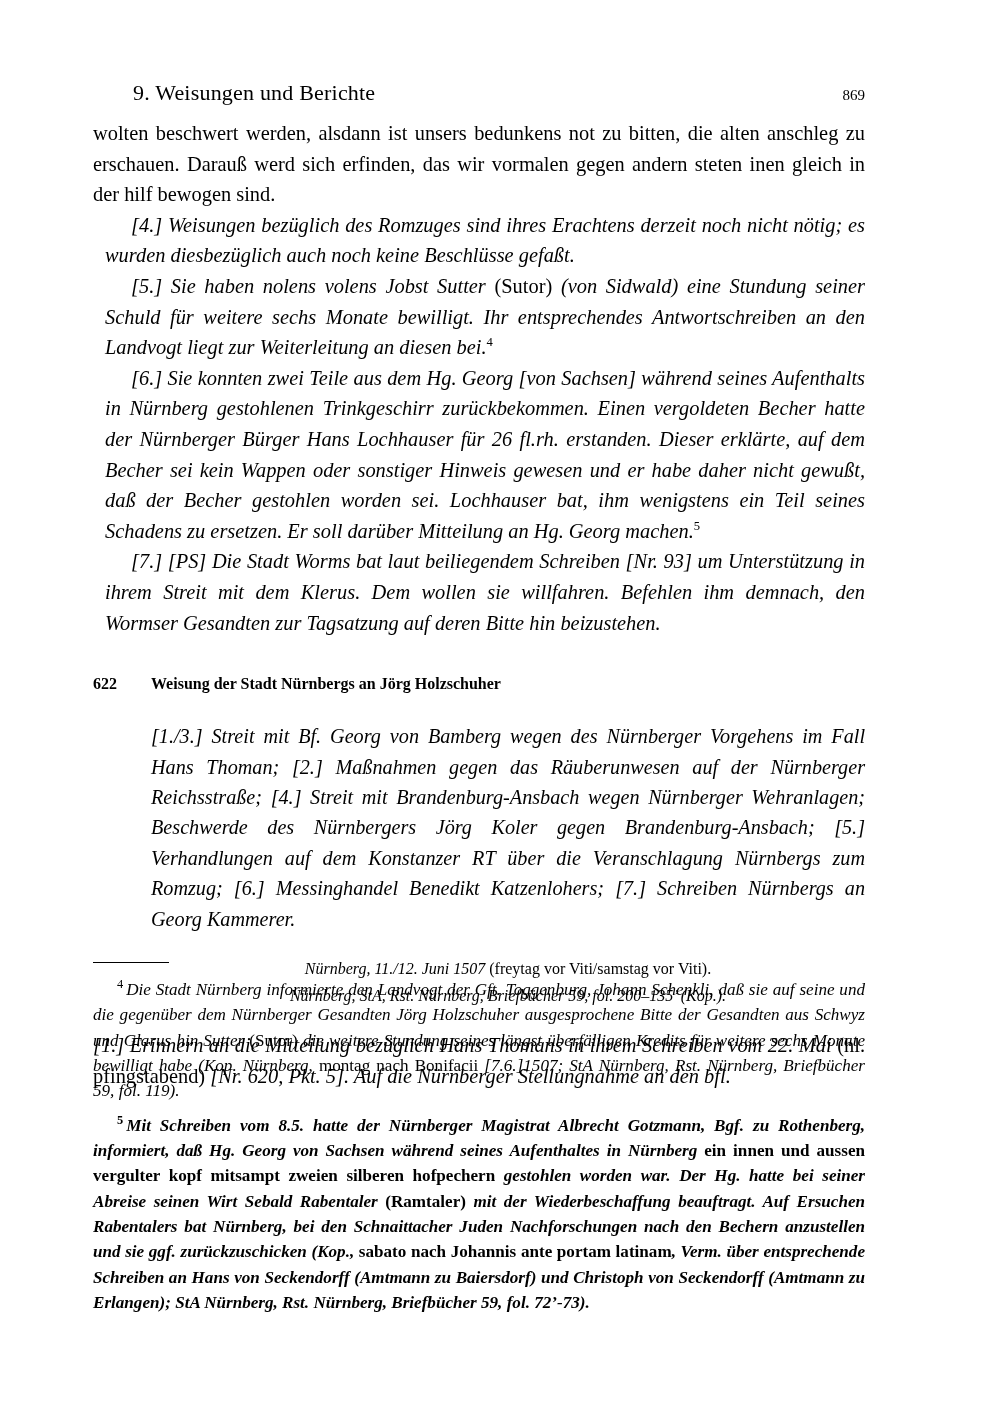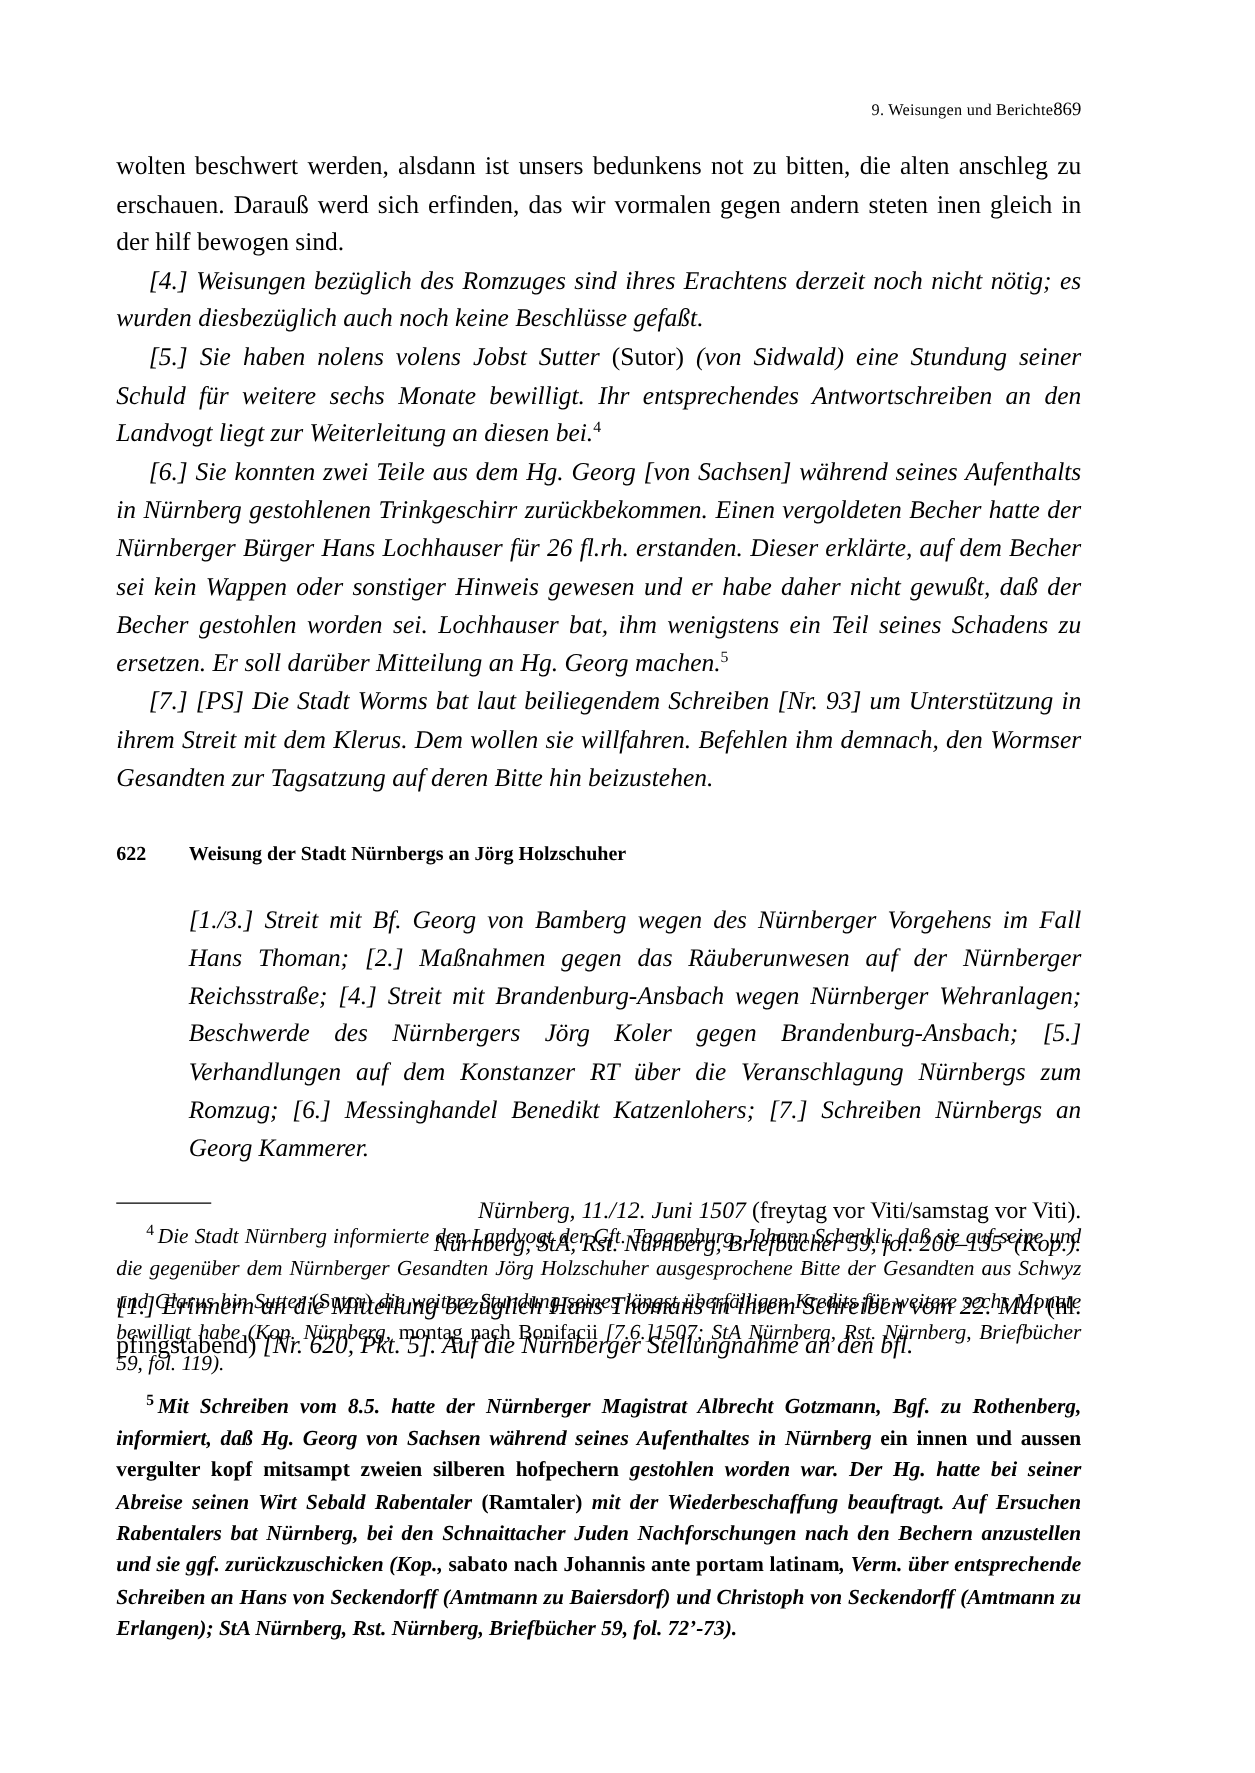--- a/index.html
+++ b/index.html
@@ -30,22 +30,22 @@
     position: absolute;
     left: 93px;
     top: 80px;
     width: 772px;
     height: 22px;
     display: flex;
     align-items: baseline;
   }
   .running-head .rh-title {
     flex: 1 1 auto;
-    text-align: right;
-    font-size: 13px;
+    text-align: left;
+    font-size: 22px;
     letter-spacing: 0.2px;
     padding-left: 40px;
   }
   .running-head .rh-page {
     flex: 0 0 auto;
     font-size: 15px;
     line-height: 1;
   }
 
   
@@ -61,21 +61,21 @@
     text-align: justify;
     text-justify: inter-word;
     font-size: 20.4px;
     line-height: 30.6px;
     hyphens: manual;
   }
 
   .roman { font-style: normal; }
   .ital  { font-style: italic; }
 
-  .para-indent { text-indent: 26px; }
+  .para-indent { text-indent: 26px; margin-left: 12px; }
 
   
   .section-heading {
     margin-top: 31px;
     margin-bottom: 0;
     display: flex;
     align-items: baseline;
     font-weight: bold;
     font-size: 16px;
     line-height: 30px;
@@ -97,23 +97,23 @@
     font-size: 20.2px;
     line-height: 30.4px;
     text-align: justify;
   }
 
   
   .sourceblock {
     margin-left: 58px;
     width: 714px;
     margin-top: 21px;
-    font-size: 19px;
+    font-size: 16px;
     line-height: 27px;
-    text-align: right;
+    text-align: center;
   }
   .sourceblock .src-line { white-space: nowrap; }
 
   
   .tail-para {
     margin-top: 21px;
     font-style: italic;
     font-size: 20.4px;
     line-height: 31px;
     text-align: justify;

